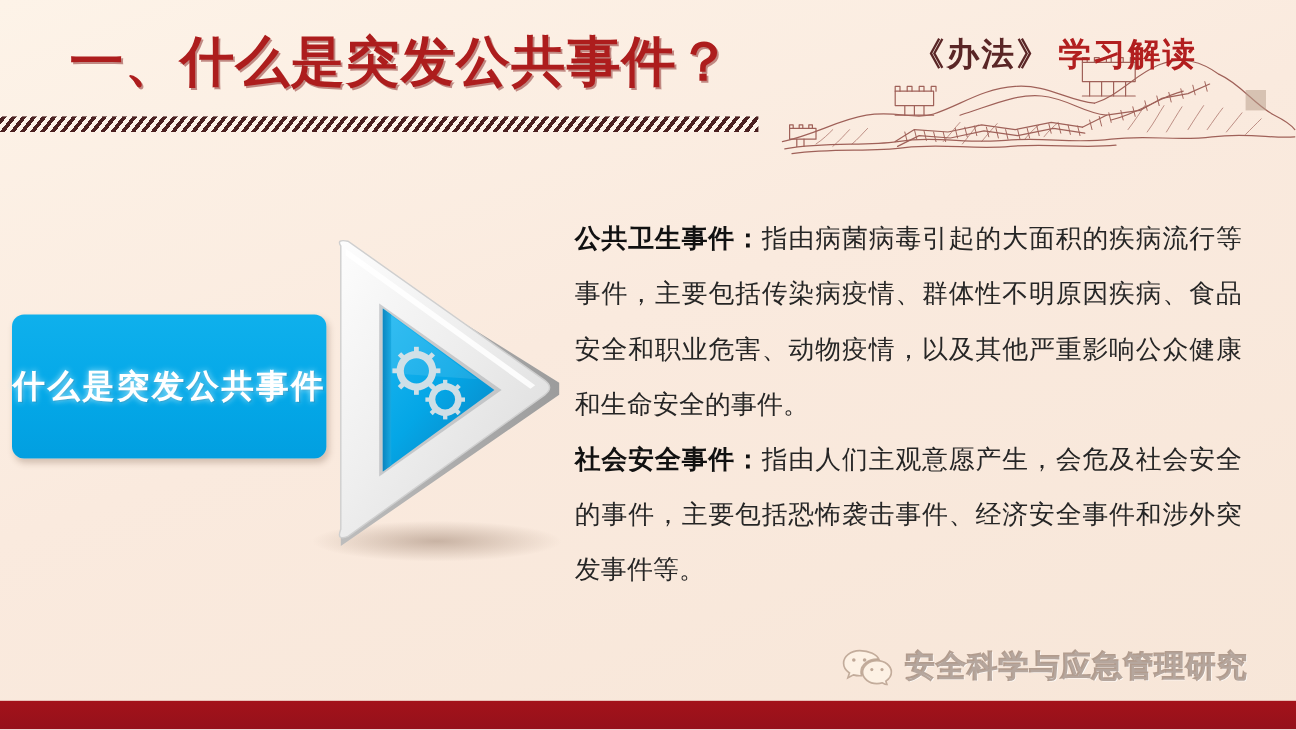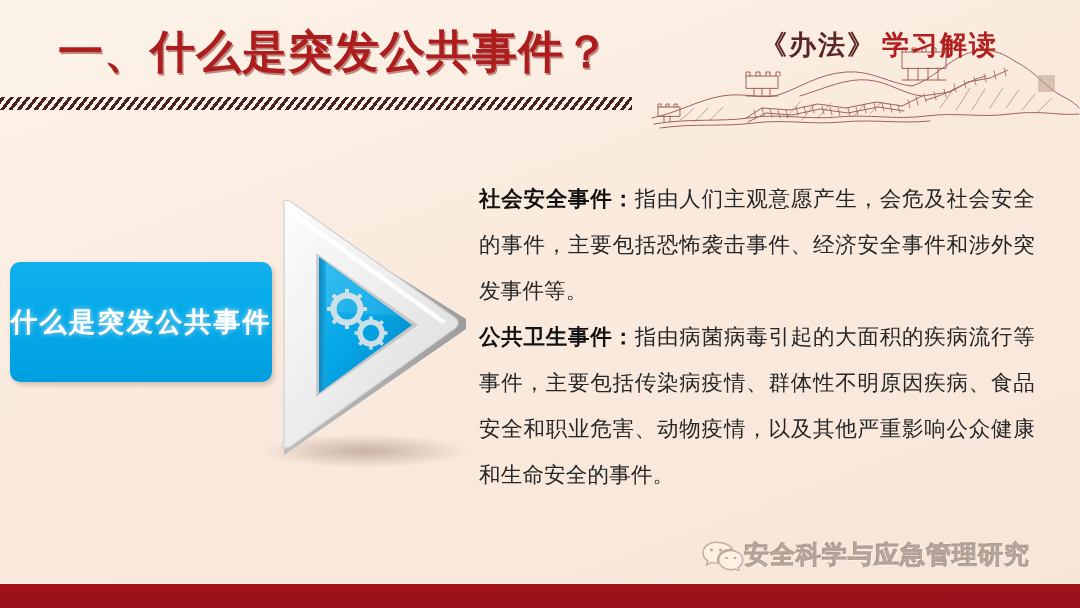--- a/index.html
+++ b/index.html
@@ -128,20 +128,21 @@
     color: #111111;
   }
 
   
   #footer-watermark {
     position: absolute;
     left: 700px;
     top: 538px;
     display: flex;
     align-items: center;
+    gap: 10px;
   }
   #footer-wechat-icon { width: 44px; height: 32px; display:block; }
   #footer-watermark-text {
     font-size: 25px;
     font-weight: bold;
     color: rgba(255,255,255,0.0);
     letter-spacing: 1px;
     white-space: nowrap;
     -webkit-text-stroke: 1px rgba(120,95,80,0.55);
     text-shadow: 1px 1px 0 rgba(255,255,255,0.85);
@@ -330,22 +331,22 @@
               <path d="M-11.7 11.7 L -8.1 8.1"></path>
             <path d="M-16.5 0 L -11.5 0"></path>
               <path d="M-11.7 -11.7 L -8.1 -8.1"></path>
           </g>
         </g>
       </g>
     </svg>
   </div>
 
   <div id="body-text">
+    <p><span class="lead">公共卫生事件：</span><span>指由病菌病毒引起的大面积的疾病流行等事件，主要包括传染病疫情、群体性不明原因疾病、食品安全和职业危害、动物疫情，以及其他严重影响公众健康和生命安全的事件。</span></p>
     <p><span class="lead">社会安全事件：</span><span>指由人们主观意愿产生，会危及社会安全的事件，主要包括恐怖袭击事件、经济安全事件和涉外突发事件等。</span></p>
-    <p><span class="lead">公共卫生事件：</span><span>指由病菌病毒引起的大面积的疾病流行等事件，主要包括传染病疫情、群体性不明原因疾病、食品安全和职业危害、动物疫情，以及其他严重影响公众健康和生命安全的事件。</span></p>
   </div>
 
   <div id="footer-watermark">
     <svg id="footer-wechat-icon" viewBox="0 0 44 32" fill="none">
       <g stroke="rgba(150,120,100,0.55)" stroke-width="1.4" fill="#fdf1e4">
         <path d="M16.5 3.2 C 8.8 3.2 3 8.1 3 13.8 c 0 3.2 1.9 6.1 4.9 8 l -1.3 4 4.6 -2.4
                  c 1.6 .5 3.4 .7 5.3 .7 .5 0 1 0 1.5 -.1 -.3 -1 -.5 -2 -.5 -3
                  0 -5.9 5.9 -10.7 13.4 -10.7 .5 0 1 0 1.5 .1 C 30.9 6.6 24.4 3.2 16.5 3.2 Z"></path>
         <path d="M30.8 11.5 c -6.6 0 -12 4.3 -12 9.6 0 5.3 5.4 9.6 12 9.6 1.6 0 3.1 -.2 4.5 -.7
                  l 4 2.1 -1.1 -3.5 c 2.7 -1.7 4.6 -4.4 4.6 -7.5 0 -5.3 -5.4 -9.6 -12 -9.6 Z"></path>

